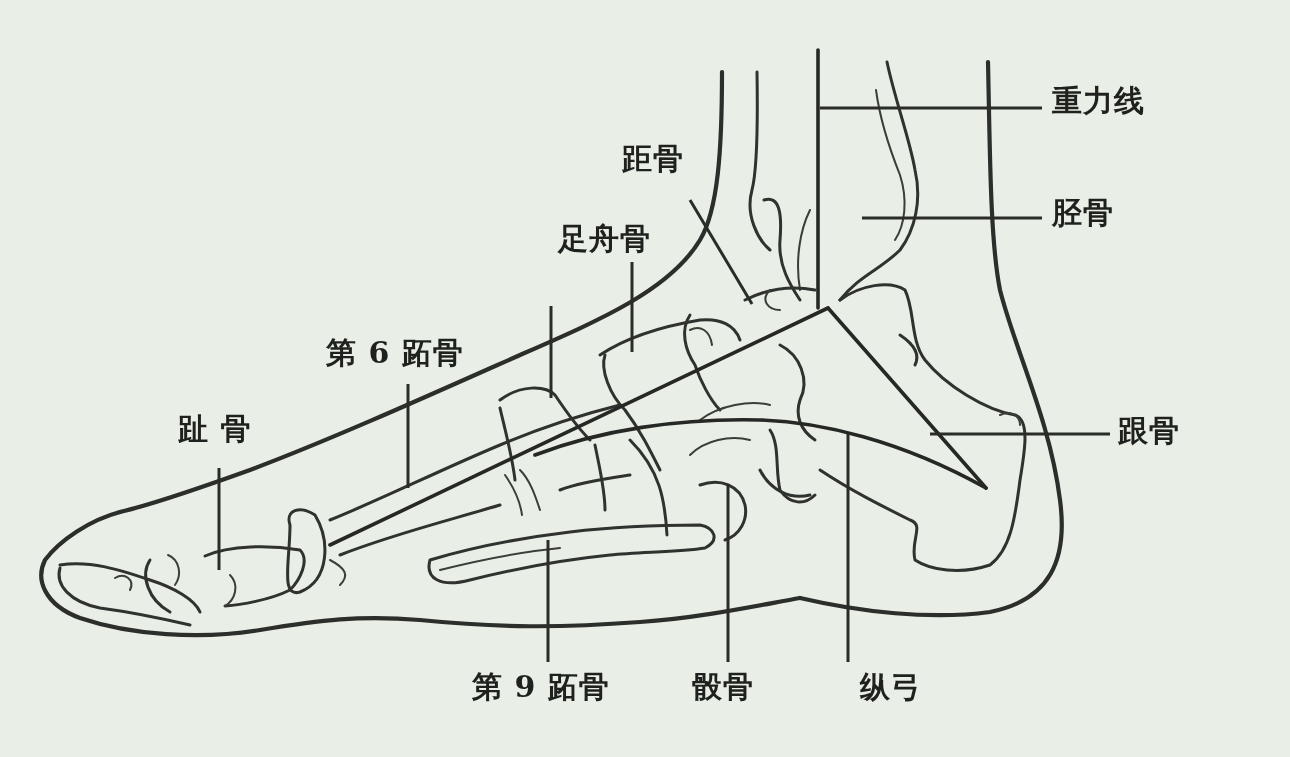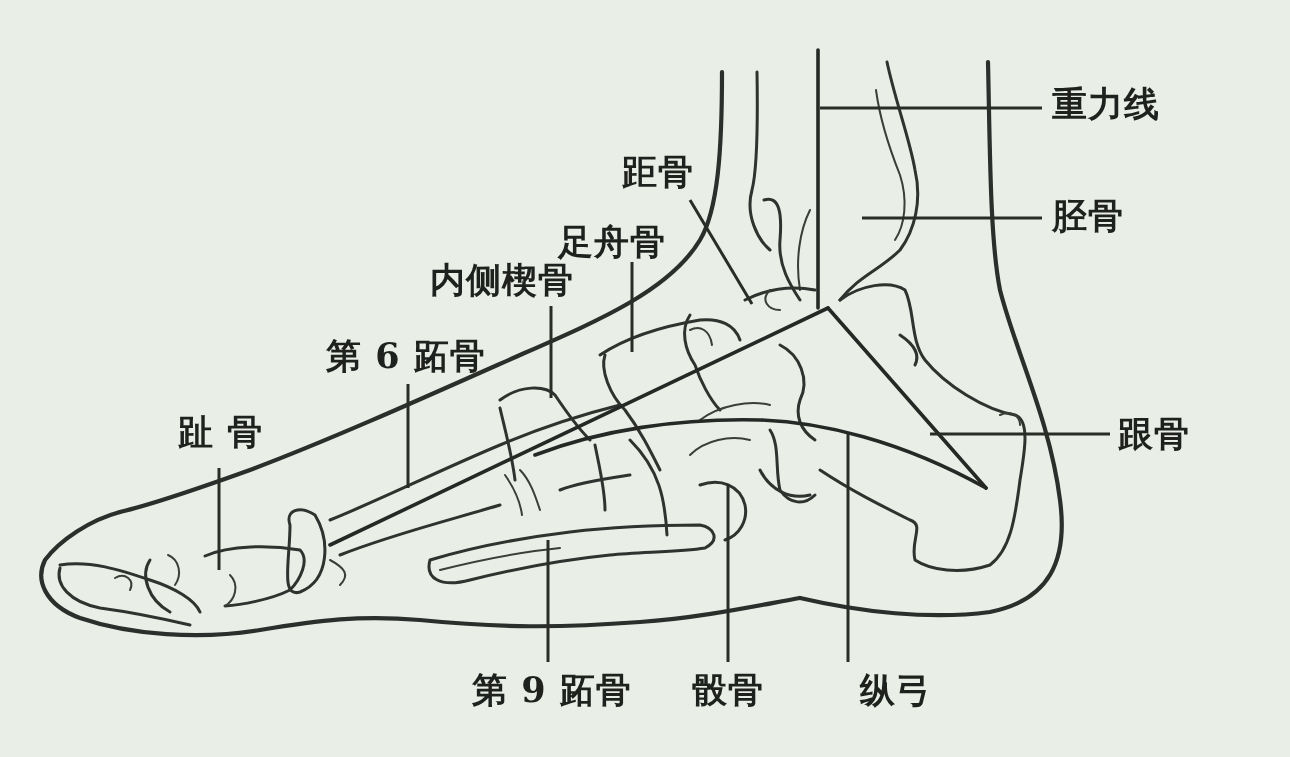--- a/index.html
+++ b/index.html
@@ -24,21 +24,21 @@
       height: 757px;
     }
     .outline { fill: none; stroke: #2b2e2a; stroke-width: 4.2; stroke-linecap: round; stroke-linejoin: round; }
     .bone { fill: none; stroke: #2f322e; stroke-width: 3; stroke-linecap: round; stroke-linejoin: round; }
     .thin { fill: none; stroke: #3a3d38; stroke-width: 2; stroke-linecap: round; stroke-linejoin: round; }
     .leader { fill: none; stroke: #2a2c28; stroke-width: 3; stroke-linecap: butt; }
     .axis { fill: none; stroke: #262825; stroke-width: 3.6; stroke-linecap: round; }
     .label {
       position: absolute;
       font-family: "DejaVu Serif", "Liberation Serif", serif;
-      font-size: 35px;
+      font-size: 30px;
       font-weight: bold;
       color: #1f211e;
       white-space: nowrap;
       line-height: 1;
       letter-spacing: 1px;
     }
   </style>
 </head>
 <body>
 
@@ -134,23 +134,22 @@
       <line class="leader" x1="219" y1="468" x2="219" y2="570"></line>
       <line class="leader" x1="930" y1="434" x2="1110" y2="434"></line>
       <line class="leader" x1="548" y1="540" x2="548" y2="662"></line>
       <line class="leader" x1="728" y1="484" x2="728" y2="662"></line>
       <line class="leader" x1="848" y1="434" x2="848" y2="662"></line>
     </g>
   </svg>
 
   <span class="label" style="left:1052px; top:86px;">重力线</span>
   <span class="label" style="left:1052px; top:198px;text-align:right;">胫骨</span>
-  <span class="label" style="left:622px;  top:154px;">距骨</span>
+  <span class="label" style="left:622px;  top:144px;">距骨</span>
   <span class="label" style="left:558px;  top:224px;">足舟骨</span>
-  <span class="label" style="left:430px;  top:262px;">内侧楔骨</span>
   <span class="label" style="left:326px;  top:338px;">第 6 跖骨</span>
   <span class="label" style="left:178px;  top:414px;">趾  骨</span>
   <span class="label" style="left:1118px; top:416px;">跟骨</span>
   <span class="label" style="left:472px;  top:672px;">第 9 跖骨</span>
   <span class="label" style="left:692px;  top:672px;text-align:center;">骰骨</span>
   <span class="label" style="left:860px;  top:672px;">纵弓</span>
 
 </div>
 
 </body></html>

